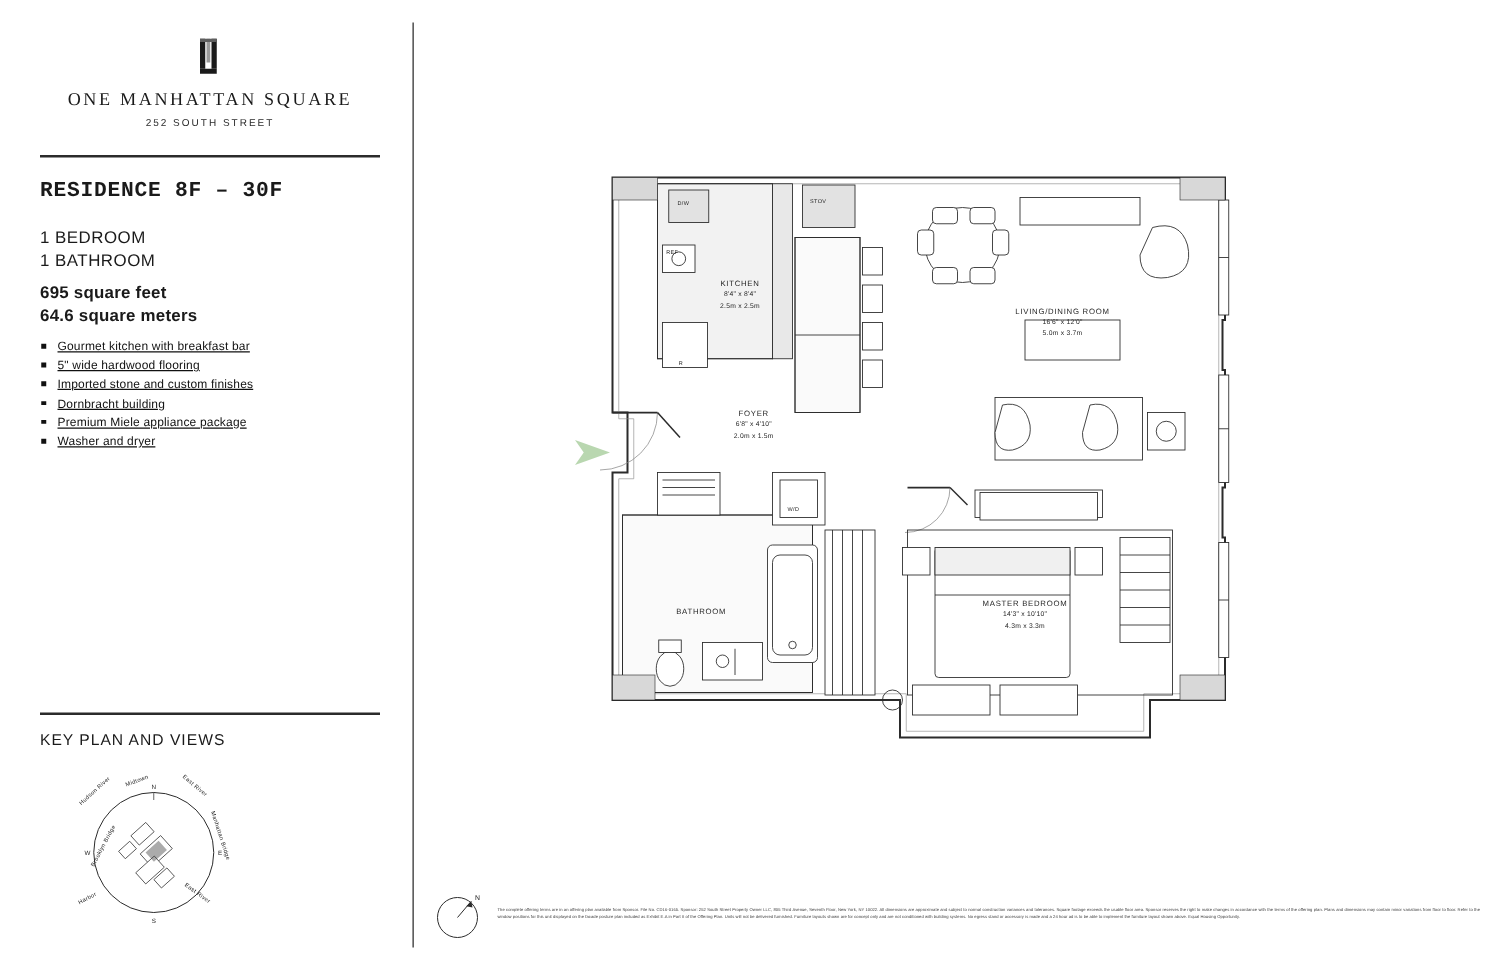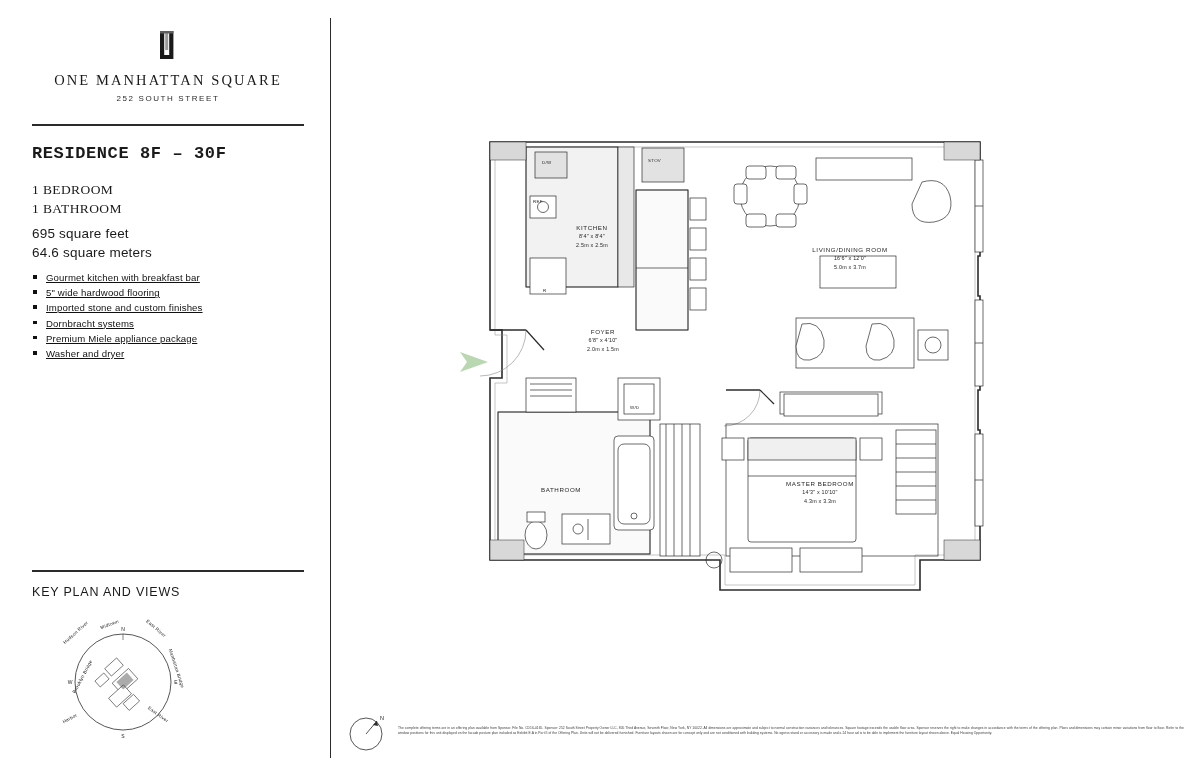--- a/index.html
+++ b/index.html
@@ -82,29 +82,29 @@
 
   #unit-type {
     position: absolute;
     left: 32px;
     top: 180px;
     font-size: 13.5px;
     line-height: 19px;
     font-weight: 400;
     letter-spacing: 0.4px;
   }
-  #unit-type div { white-space: nowrap; font-family: Liberation Serif, serif; }
+  #unit-type div { white-space: nowrap; }
 
   #area-block {
     position: absolute;
     left: 32px;
     top: 224px;
     font-size: 13.5px;
     line-height: 19px;
-    font-weight: 400;
+    font-weight: 700;
     letter-spacing: 0.2px;
   }
 
   #features {
     position: absolute;
     left: 32px;
     top: 270px;
     width: 280px;
     list-style: none;
     margin: 0;
@@ -238,21 +238,21 @@
 
   <div id="area-block">
     <div>695 square feet</div>
     <div>64.6 square meters</div>
   </div>
 
   <ul id="features">
     <li>Gourmet kitchen with breakfast bar</li>
     <li>5" wide hardwood flooring</li>
     <li>Imported stone and custom finishes</li>
-    <li>Dornbracht systems</li>
+    <li>Dornbracht building</li>
     <li>Premium Miele appliance package</li>
     <li>Washer and dryer</li>
   </ul>
 
   <div id="rule-2"></div>
   <div id="key-plan-title">KEY PLAN AND VIEWS</div>
 
   <div id="key-plan">
     <svg width="130" height="130" viewBox="0 0 130 130">
       <circle cx="65" cy="68" r="48" fill="none" stroke="#2b2b2b" stroke-width="0.8"></circle>

